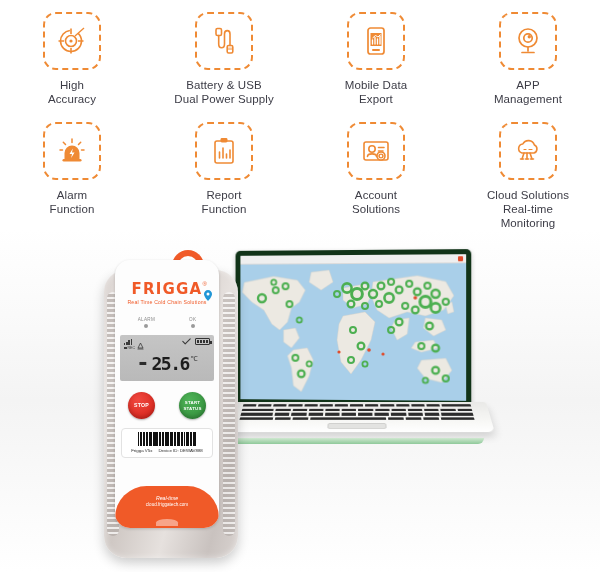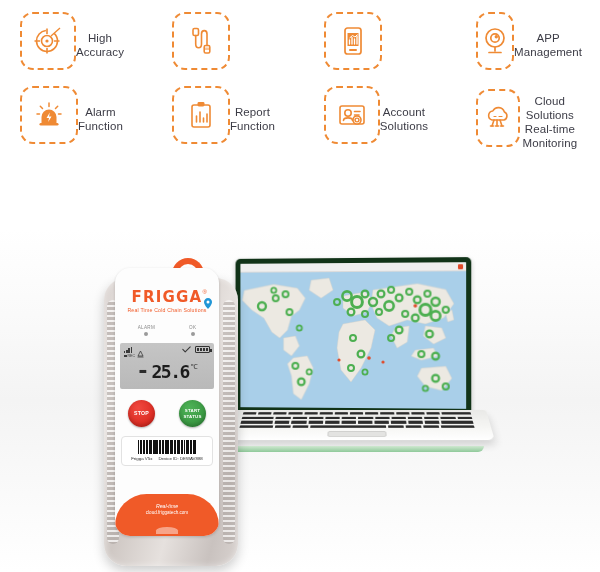--- a/index.html
+++ b/index.html
@@ -19,20 +19,21 @@
   }
   .feature-row {
     display: flex;
     justify-content: space-between;
     align-items: flex-start;
   }
   .feature-row.row2 { margin-top: 16px; }
   .feature {
     width: 104px;
     display: flex;
+    flex-direction: column;
     align-items: center;
   }
   .icon-box {
     width: 58px; height: 58px;
     border: 2px dashed #ef8a34;
     border-radius: 13px;
     display: flex;
     align-items: center;
     justify-content: center;
   }
@@ -43,21 +44,21 @@
     line-height: 14px;
     color: #3c3c46;
     text-align: center;
     letter-spacing: 0.1px;
     white-space: pre-line;
   }
 
   
   .scene {
     position: absolute;
-    left: 0; top: 248px;
+    left: 0; top: 240px;
     width: 600px; height: 324px; padding-left: 35px;
   }
 
   
   .laptop {
     position: absolute;
     left: 228px; top: 10px;
     width: 258px; height: 212px;
   }
   .laptop-lid {
@@ -357,32 +358,36 @@
 
     <div class="feature">
       <div class="icon-box">
         <svg width="34" height="34" viewBox="0 0 34 34" fill="none" stroke="#ef8a34" stroke-width="1.6">
           <rect x="9" y="4.5" width="5.5" height="7" rx="1.4"></rect>
           <path d="M11.7 11.5 L11.7 20 C11.7 25 17.5 25 17.5 20 L17.5 10 C17.5 5.5 23 5.5 23 10 L23 21.5" stroke-linecap="round"></path>
           <rect x="20.2" y="21.5" width="5.6" height="7.5" rx="1.4"></rect>
           <path d="M22 23.5 L22 26 M24 23.5 L24 26" stroke-width="1"></path>
         </svg>
       </div>
+      <div class="feature-label">Battery &amp; USB
+Dual Power Supply</div>
     </div>
 
     <div class="feature">
       <div class="icon-box">
         <svg width="34" height="34" viewBox="0 0 34 34" fill="none">
           <rect x="9" y="4" width="16" height="26" rx="2.5" stroke="#ef8a34" stroke-width="1.7"></rect>
           <rect x="11.5" y="9" width="11" height="13" fill="#ef8a34"></rect>
           <path d="M13.5 20 L13.5 16 M16 20 L16 13.5 M18.5 20 L18.5 15 M21 20 L21 12" stroke="#fff" stroke-width="1.3" stroke-linecap="round"></path>
           <path d="M13.5 14 L16.5 11.5 L19 13 L21.5 10.5" stroke="#fff" stroke-width="1" fill="none"></path>
           <rect x="13" y="25" width="8" height="2" rx="1" fill="#ef8a34"></rect>
         </svg>
       </div>
+      <div class="feature-label">Mobile Data
+Export</div>
     </div>
 
     <div class="feature">
       <div class="icon-box">
         <svg width="34" height="34" viewBox="0 0 34 34" fill="none" stroke="#ef8a34" stroke-width="1.7">
           <circle cx="17" cy="14" r="9"></circle>
           <circle cx="17" cy="14" r="4.2"></circle>
           <circle cx="18.3" cy="12.7" r="1.7" fill="#ef8a34" stroke="none"></circle>
           <path d="M17 23 L17 27" stroke-linecap="round"></path>
           <path d="M11 28.5 L23 28.5" stroke-linecap="round"></path>

